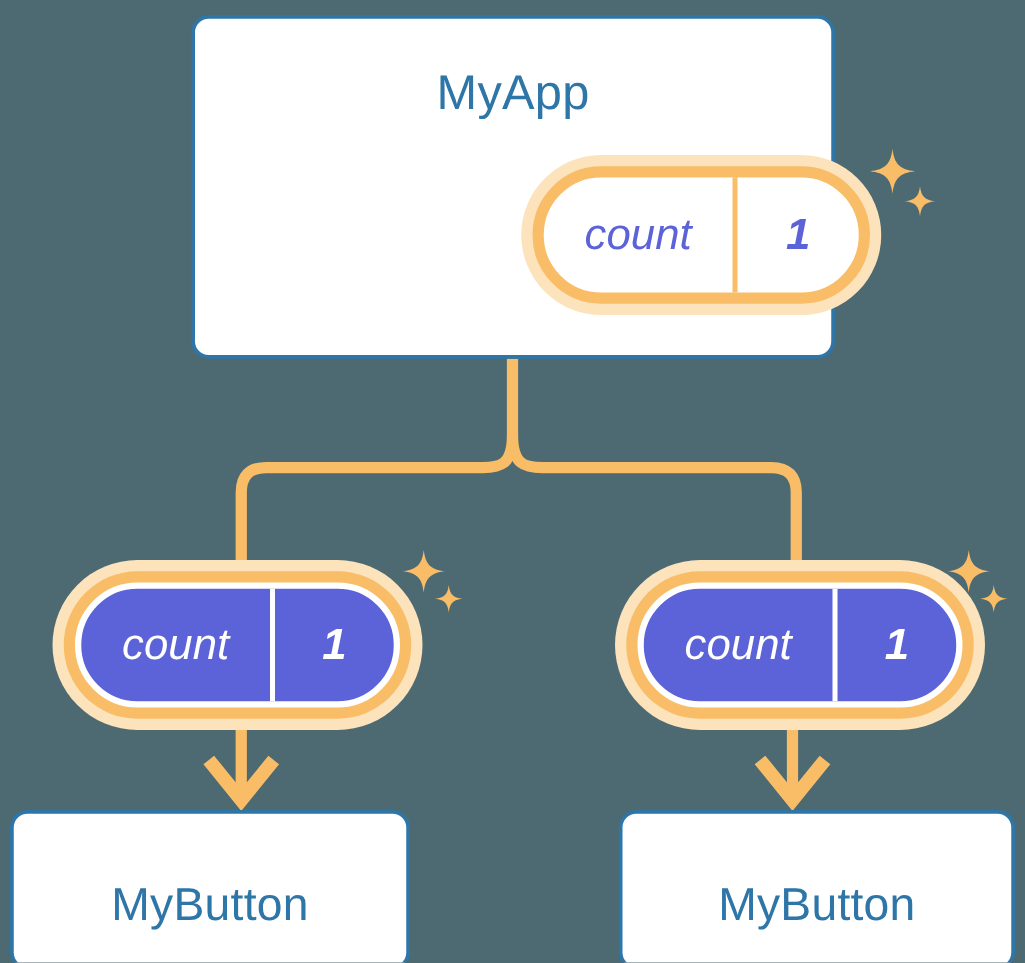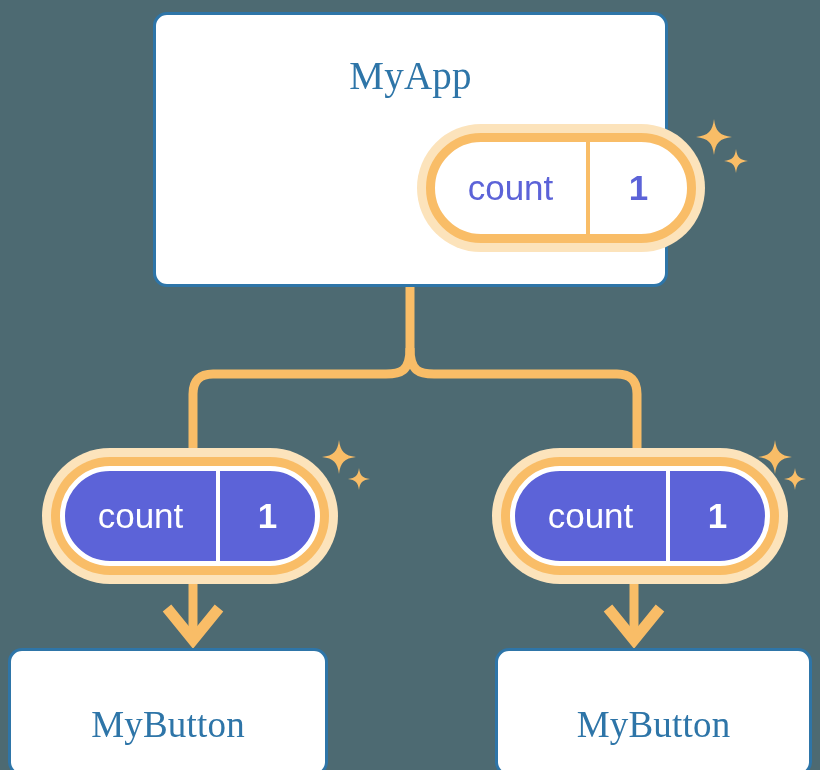--- a/index.html
+++ b/index.html
@@ -40,21 +40,20 @@
     box-sizing: border-box;
   }
   .card-title {
     position: absolute;
     left: 0;
     width: 100%;
     text-align: center;
     color: #2e75a8;
     letter-spacing: 0.2px;
     white-space: nowrap;
-    font-family: Liberation Serif, serif;
   }
 
   #card-myapp {
     left: 153px;
     top: 12px;
     width: 515px;
     height: 275px;
   }
   #card-myapp .card-title {
     top: 38px;
@@ -79,20 +78,21 @@
     box-sizing: border-box;
     border-radius: 999px;
     display: flex;
     align-items: stretch;
   }
   .pill-key, .pill-val {
     display: flex;
     align-items: center;
     justify-content: center;
     box-sizing: border-box;
+    font-style: italic;
   }
 
   
   .pill-outline {
     background: #ffffff;
     border: 9px solid #f9bd67;
     box-shadow: 0 0 0 9px #fce3bb;
   }
   .pill-outline .pill-key {
     flex: 0 0 155px;

